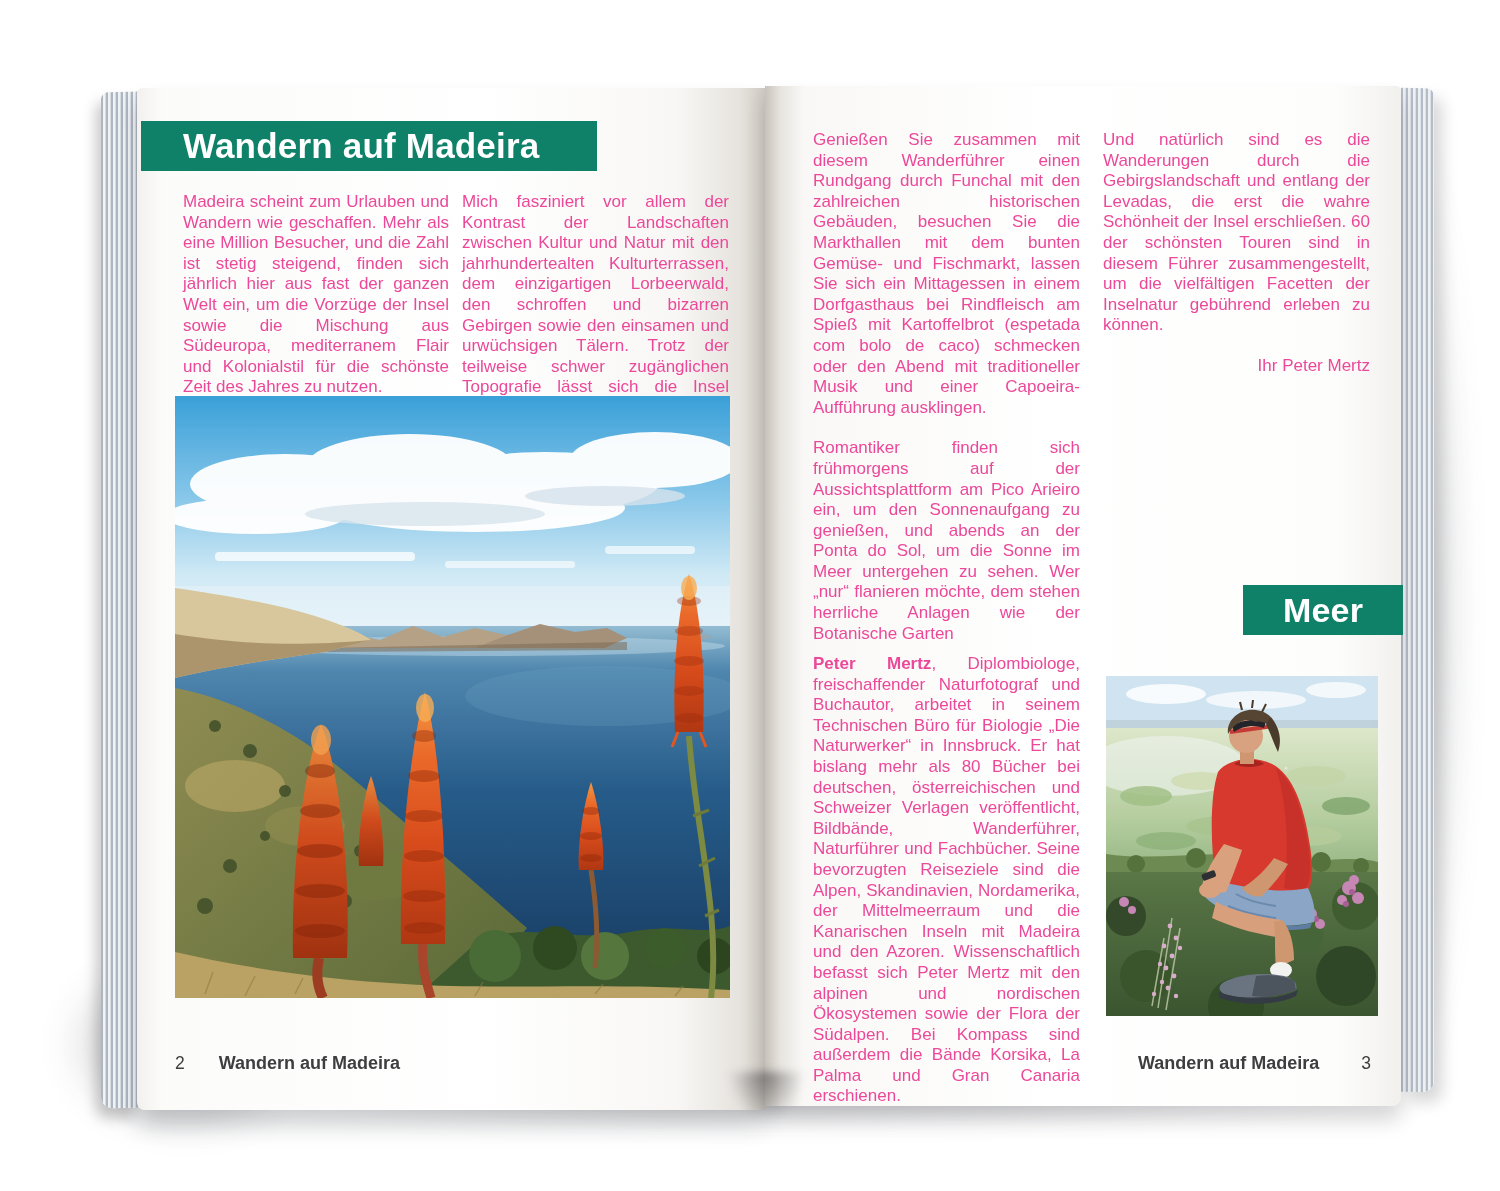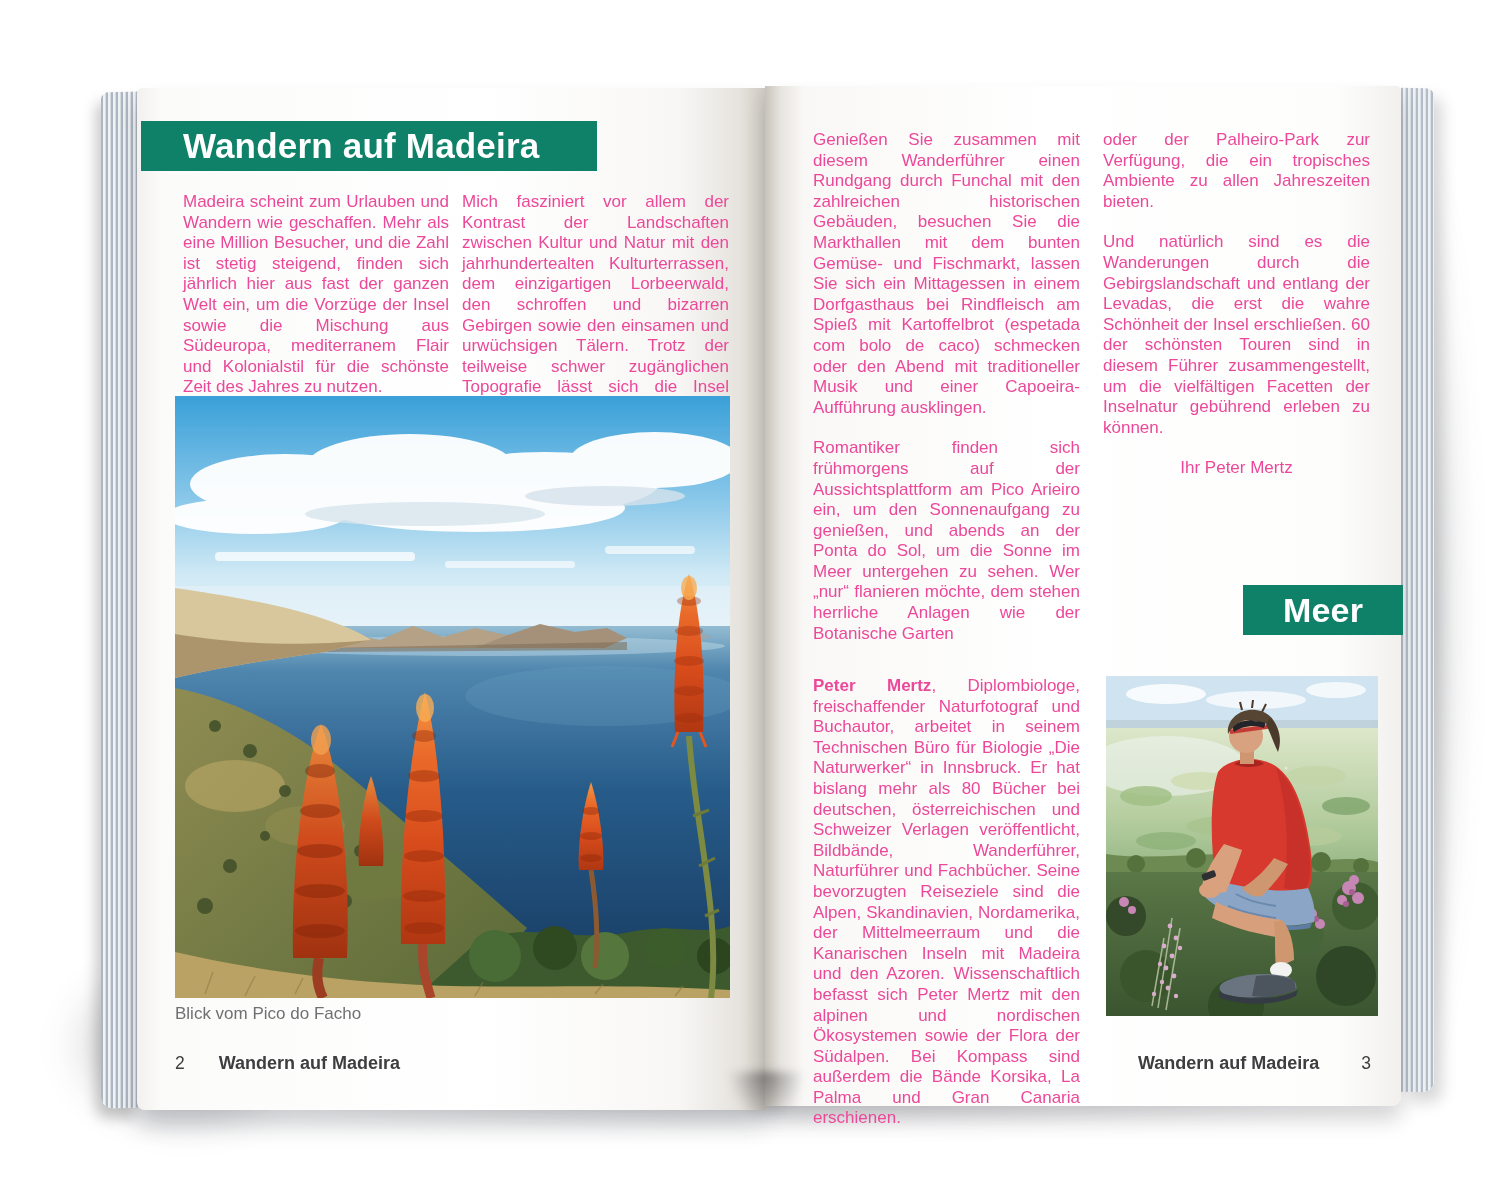--- a/index.html
+++ b/index.html
@@ -42,22 +42,22 @@
       text-align:center;letter-spacing:.2px;}
   
   .col{position:absolute;font-size:17px;line-height:20.6px;color:#ec4899;text-align:justify;
       hyphens:auto;-webkit-hyphens:auto;}
   .col p{margin:0;}
   .col p + p{margin-top:20px;}
   .lp-col1{left:168px;top:192px;width:266px;}
   .lp-col2{left:447px;top:192px;width:267px;}
   .rp-col1{left:798px;top:130px;width:267px;}
   .rp-col2{left:1088px;top:130px;width:267px;}
-  .bio{left:798px;top:676px;width:267px;}
-  .signoff{margin-top:21px;text-align:center;}
+  .bio{left:798px;top:654px;width:267px;}
+  .signoff{margin-top:21px;text-align:right;}
   .bio-name{font-weight:bold;}
   
   .photo{position:absolute;overflow:hidden;}
   .photo svg{display:block;}
   .photo-landscape{left:160px;top:396px;width:555px;height:602px;}
   .photo-author{left:1091px;top:676px;width:272px;height:340px;}
   .caption{position:absolute;left:160px;top:1004px;width:555px;font-size:17px;color:#6f7072;}
   
   .footer{position:absolute;top:1053px;font-size:17.5px;color:#3e3e40;display:flex;align-items:baseline;}
   .footer-left{left:160px;width:555px;}
@@ -246,33 +246,31 @@
             <ellipse cx="145" cy="415" rx="20" ry="7"></ellipse>
           <ellipse cx="145" cy="455" rx="23" ry="7"></ellipse>
             <ellipse cx="145" cy="495" rx="25" ry="7"></ellipse>
           <ellipse cx="145" cy="535" rx="25" ry="7"></ellipse>
         </g>
         <ellipse cx="146" cy="344" rx="10" ry="15" fill="#f2a050" opacity=".8"></ellipse>
       </g>
     </svg>
   </div>
 
-  <div class="caption">Blick vom Pico do Facho</div>
 
   <div class="footer footer-left">
     <span class="fnum">2</span>
     <span class="ftitle">Wandern auf Madeira</span>
   </div>
 
   <div class="col rp-col1">
     <p>Genießen Sie zusammen mit diesem Wanderführer einen Rundgang durch Funchal mit den zahlreichen historischen Gebäuden, besuchen Sie die Markthallen mit dem bunten Gemüse- und Fischmarkt, lassen Sie sich ein Mittagessen in einem Dorfgasthaus bei Rindfleisch am Spieß mit Kartoffelbrot (espetada com bolo de caco) schmecken oder den Abend mit traditioneller Musik und einer Capoeira-Aufführung ausklingen.</p>
     <p>Romantiker finden sich frühmorgens auf der Aussichtsplattform am Pico Arieiro ein, um den Sonnenaufgang zu genießen, und abends an der Ponta do Sol, um die Sonne im Meer untergehen zu sehen. Wer „nur“ flanieren möchte, dem stehen herrliche Anlagen wie der Botanische Garten</p>
   </div>
   <div class="col rp-col2">
-    <p>oder der Palheiro-Park zur Verfügung, die ein tropisches Ambiente zu allen Jahreszeiten bieten.</p>
     <p>Und natürlich sind es die Wanderungen durch die Gebirgslandschaft und entlang der Levadas, die erst die wahre Schönheit der Insel erschließen. 60 der schönsten Touren sind in diesem Führer zusammengestellt, um die vielfältigen Facetten der Inselnatur gebührend erleben zu können.</p>
     <p class="signoff">Ihr Peter Mertz</p>
   </div>
 
   <div class="banner banner-autor">
     <span>Meer</span>
   </div>
 
   <div class="col bio">
     <p><span class="bio-name">Peter Mertz</span><span>, Diplombiologe, freischaffender Naturfotograf und Buchautor, arbeitet in seinem Technischen Büro für Biologie „Die Naturwerker“ in Innsbruck. Er hat bislang mehr als 80 Bücher bei deutschen, österreichischen und Schweizer Verlagen veröffentlicht, Bildbände, Wanderführer, Naturführer und Fachbücher. Seine bevorzugten Reiseziele sind die Alpen, Skandinavien, Nordamerika, der Mittelmeerraum und die Kanarischen Inseln mit Madeira und den Azoren. Wissenschaftlich befasst sich Peter Mertz mit den alpinen und nordischen Ökosystemen sowie der Flora der Südalpen. Bei Kompass sind außerdem die Bände Korsika, La Palma und Gran Canaria erschienen.</span></p>

